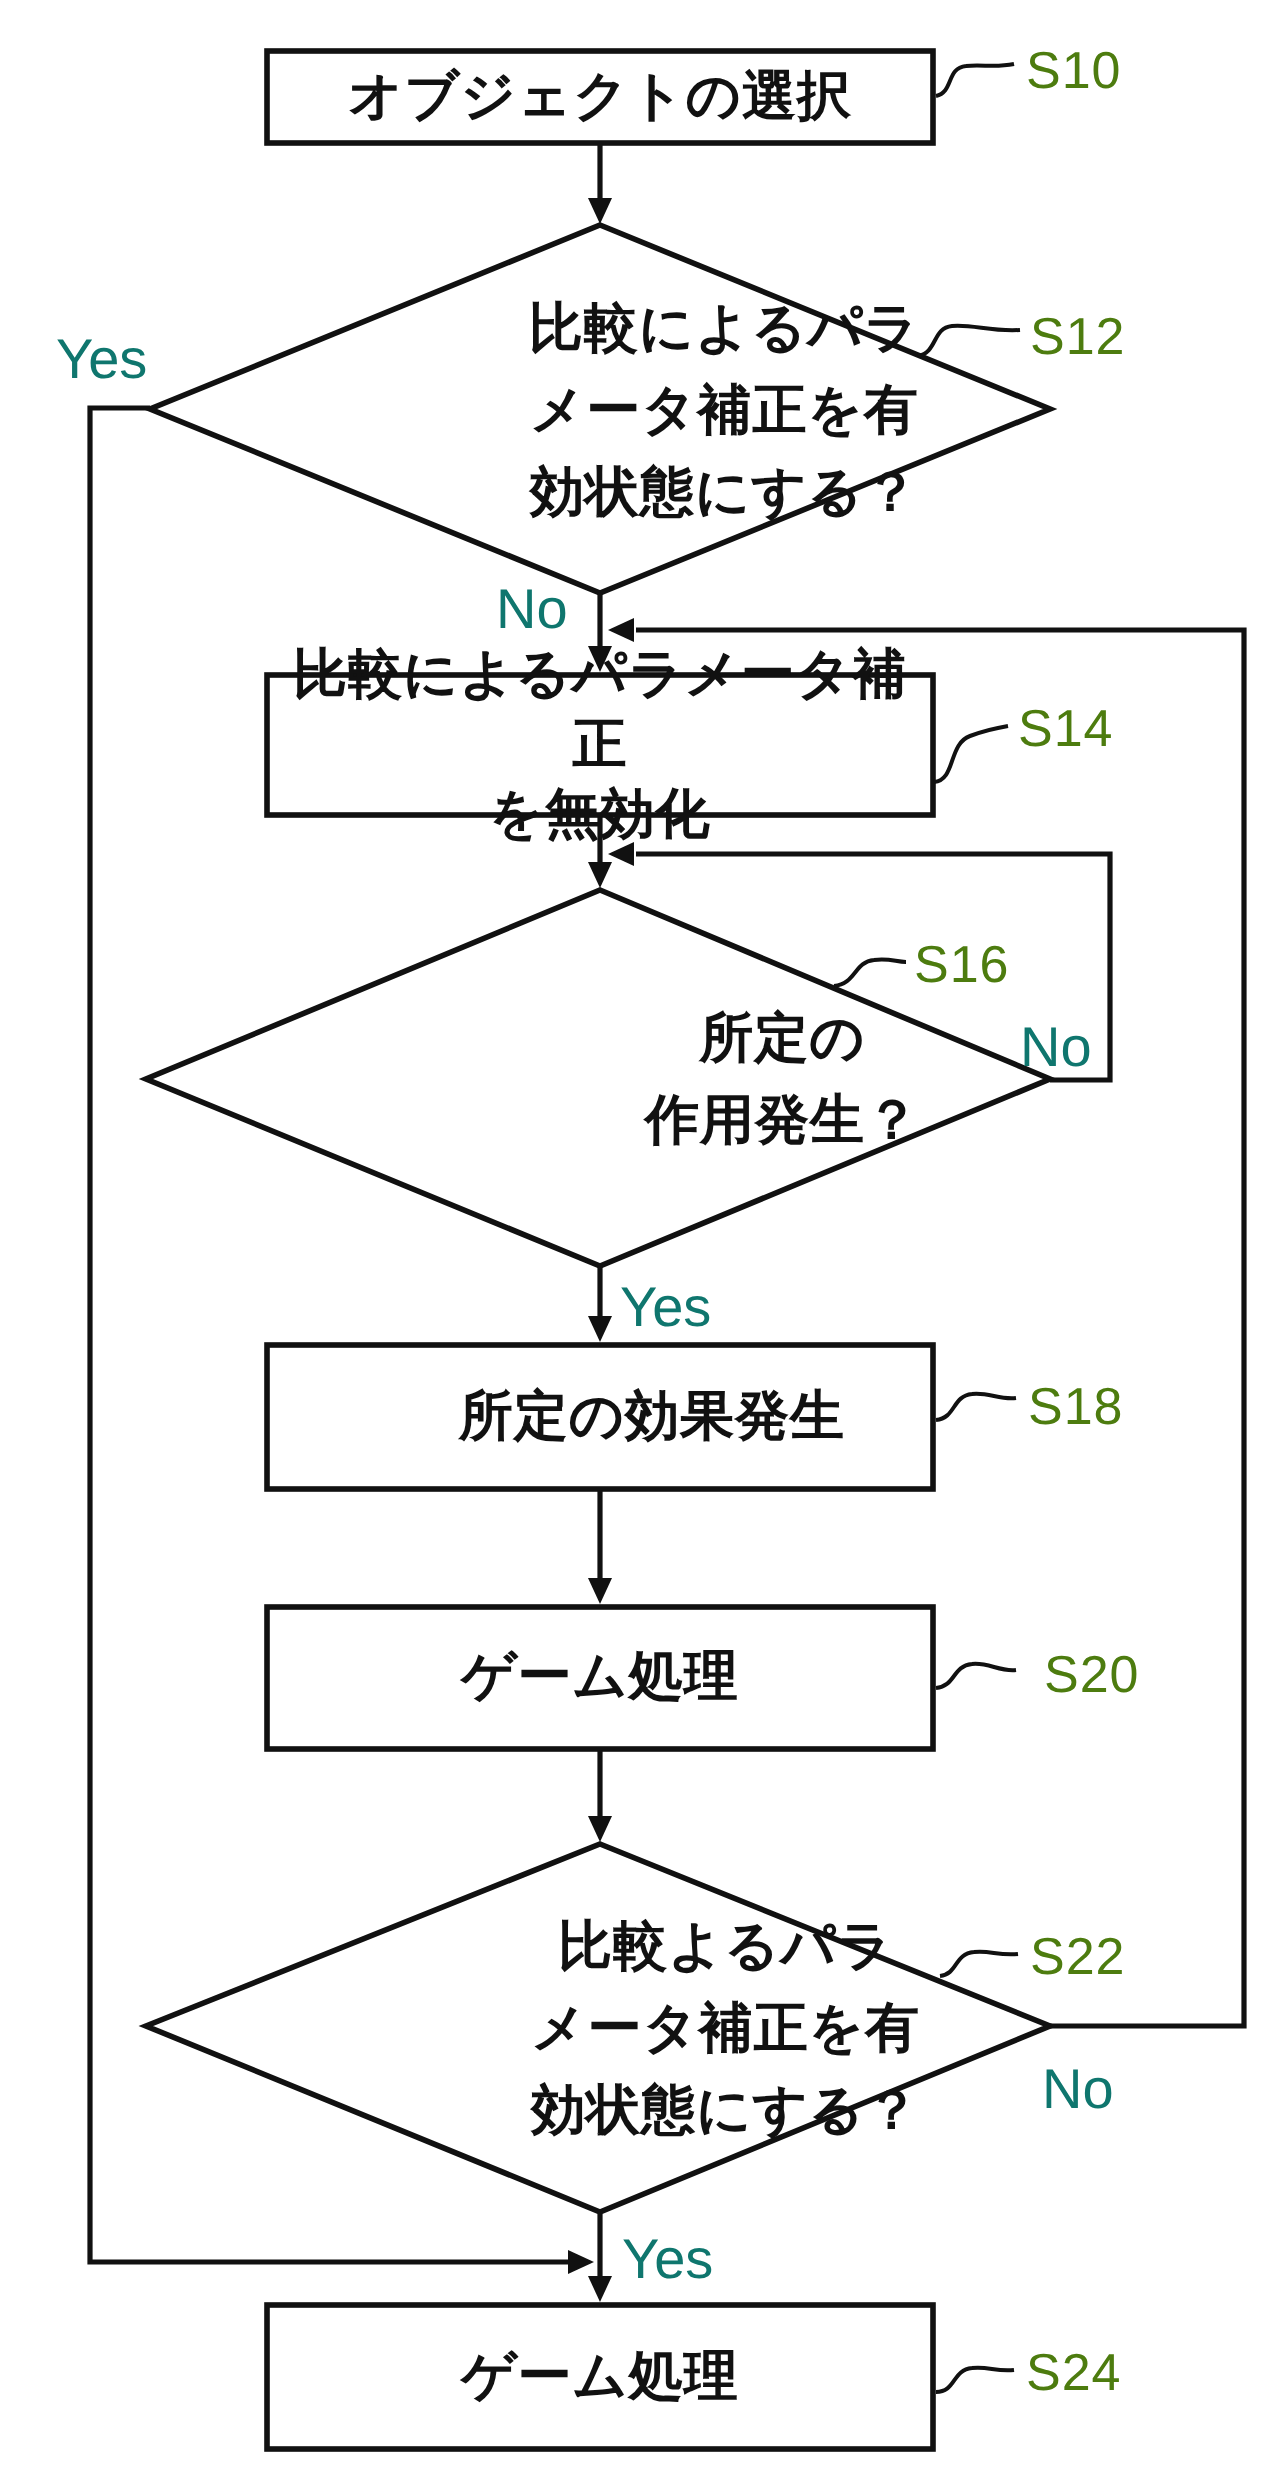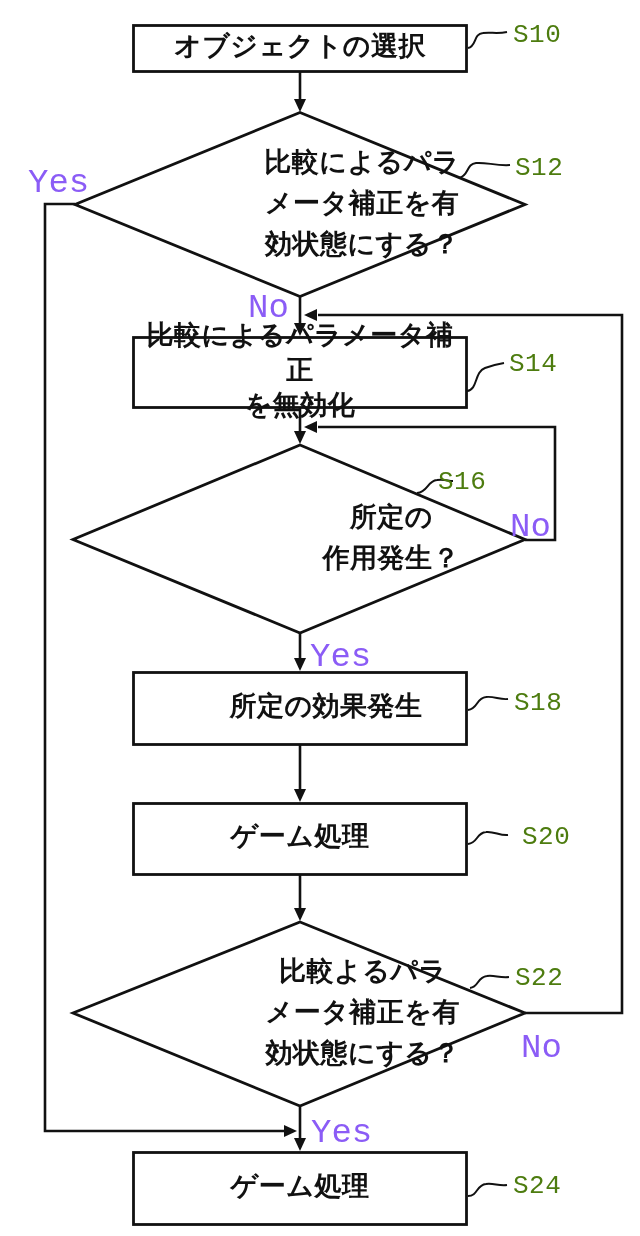--- a/index.html
+++ b/index.html
@@ -1,28 +1,28 @@
 <!DOCTYPE html>
 <html><head>
 <meta charset="utf-8">
 <style>
   html,body{margin:0;padding:0;background:#ffffff;}
   .stage{
     position:relative;width:640px;height:1236px;background:#ffffff;overflow:hidden;
-    font-family:Liberation Mono, monospace;color:#111111;
+    font-family:Liberation Sans, sans-serif;color:#111111;
   }
   svg.wires{position:absolute;left:0;top:0;width:640px;height:1236px;}
   .label{
     position:absolute;display:flex;align-items:center;justify-content:center;
     text-align:center;white-space:pre-line;color:#111111;
   }
   .process-label{font-size:27px;font-weight:600;line-height:35px;letter-spacing:0.5px;}
   .decision-label{font-size:27px;font-weight:600;line-height:41px;letter-spacing:0.5px;justify-content:flex-end;}
   .step{position:absolute;font-size:26px;font-weight:400;letter-spacing:0.5px;color:#4d7c0f;}
-  .branch{position:absolute;font-size:34px;font-weight:400;color:#8b5cf6;}
+  .branch{position:absolute;font-size:28px;font-weight:400;color:#0f766e;}
 </style>
 </head>
 <body>
 
 <div class="stage">
 
   <svg class="wires" viewBox="0 0 640 1236">
 
     <g fill="none" stroke="#111111" stroke-width="2.8">
       <rect x="133.5" y="25.5" width="333" height="46"></rect>
@@ -107,21 +107,21 @@
 効状態にする？</span>
   </div>
 
   <div class="label process-label" style="left:133px;top:1152px;width:334px;height:72px">
     <span>ゲーム処理</span>
   </div>
 
   <div class="step" style="left:513px;top:20px">S10</div>
   <div class="step" style="left:515px;top:153px">S12</div>
   <div class="step" style="left:509px;top:349px">S14</div>
-  <div class="step" style="left:438px;top:467px">S16</div>
+  <div class="step" style="left:457px;top:467px">S16</div>
   <div class="step" style="left:514px;top:688px">S18</div>
   <div class="step" style="left:522px;top:822px">S20</div>
   <div class="step" style="left:515px;top:963px">S22</div>
   <div class="step" style="left:513px;top:1171px">S24</div>
 
   <div class="branch" style="left:28px;top:164px">Yes</div>
   <div class="branch" style="left:248px;top:289px">No</div>
   <div class="branch" style="left:510px;top:508px">No</div>
   <div class="branch" style="left:310px;top:638px">Yes</div>
   <div class="branch" style="left:521px;top:1029px">No</div>

